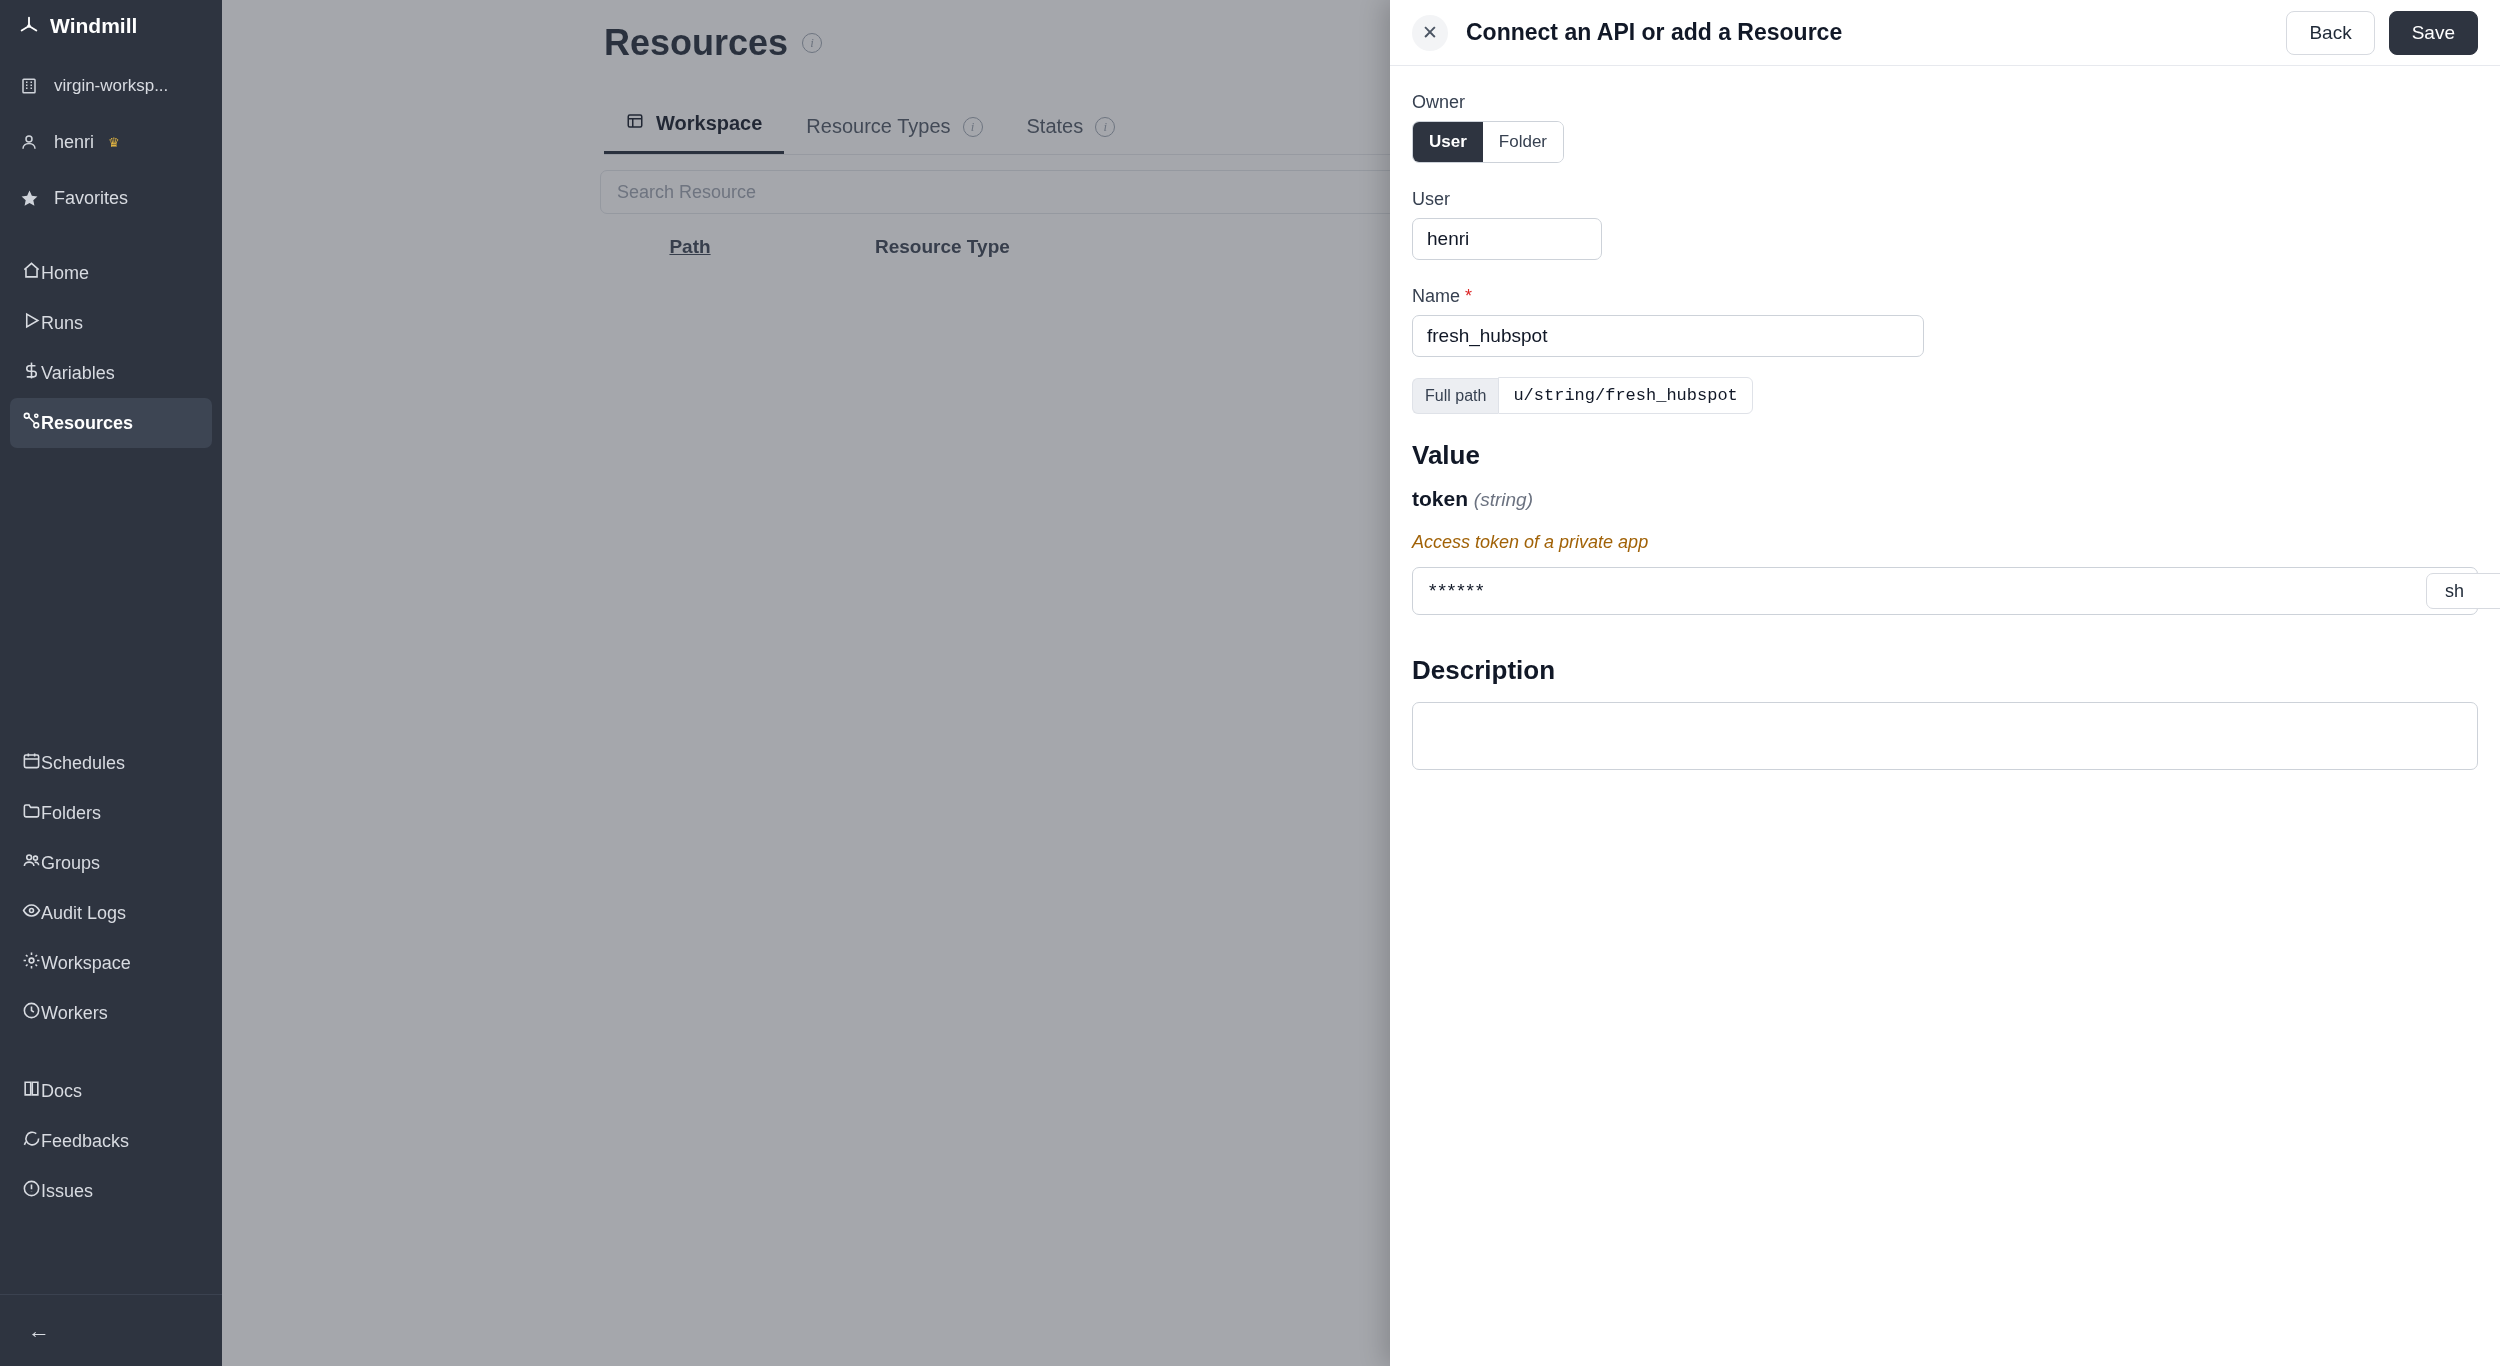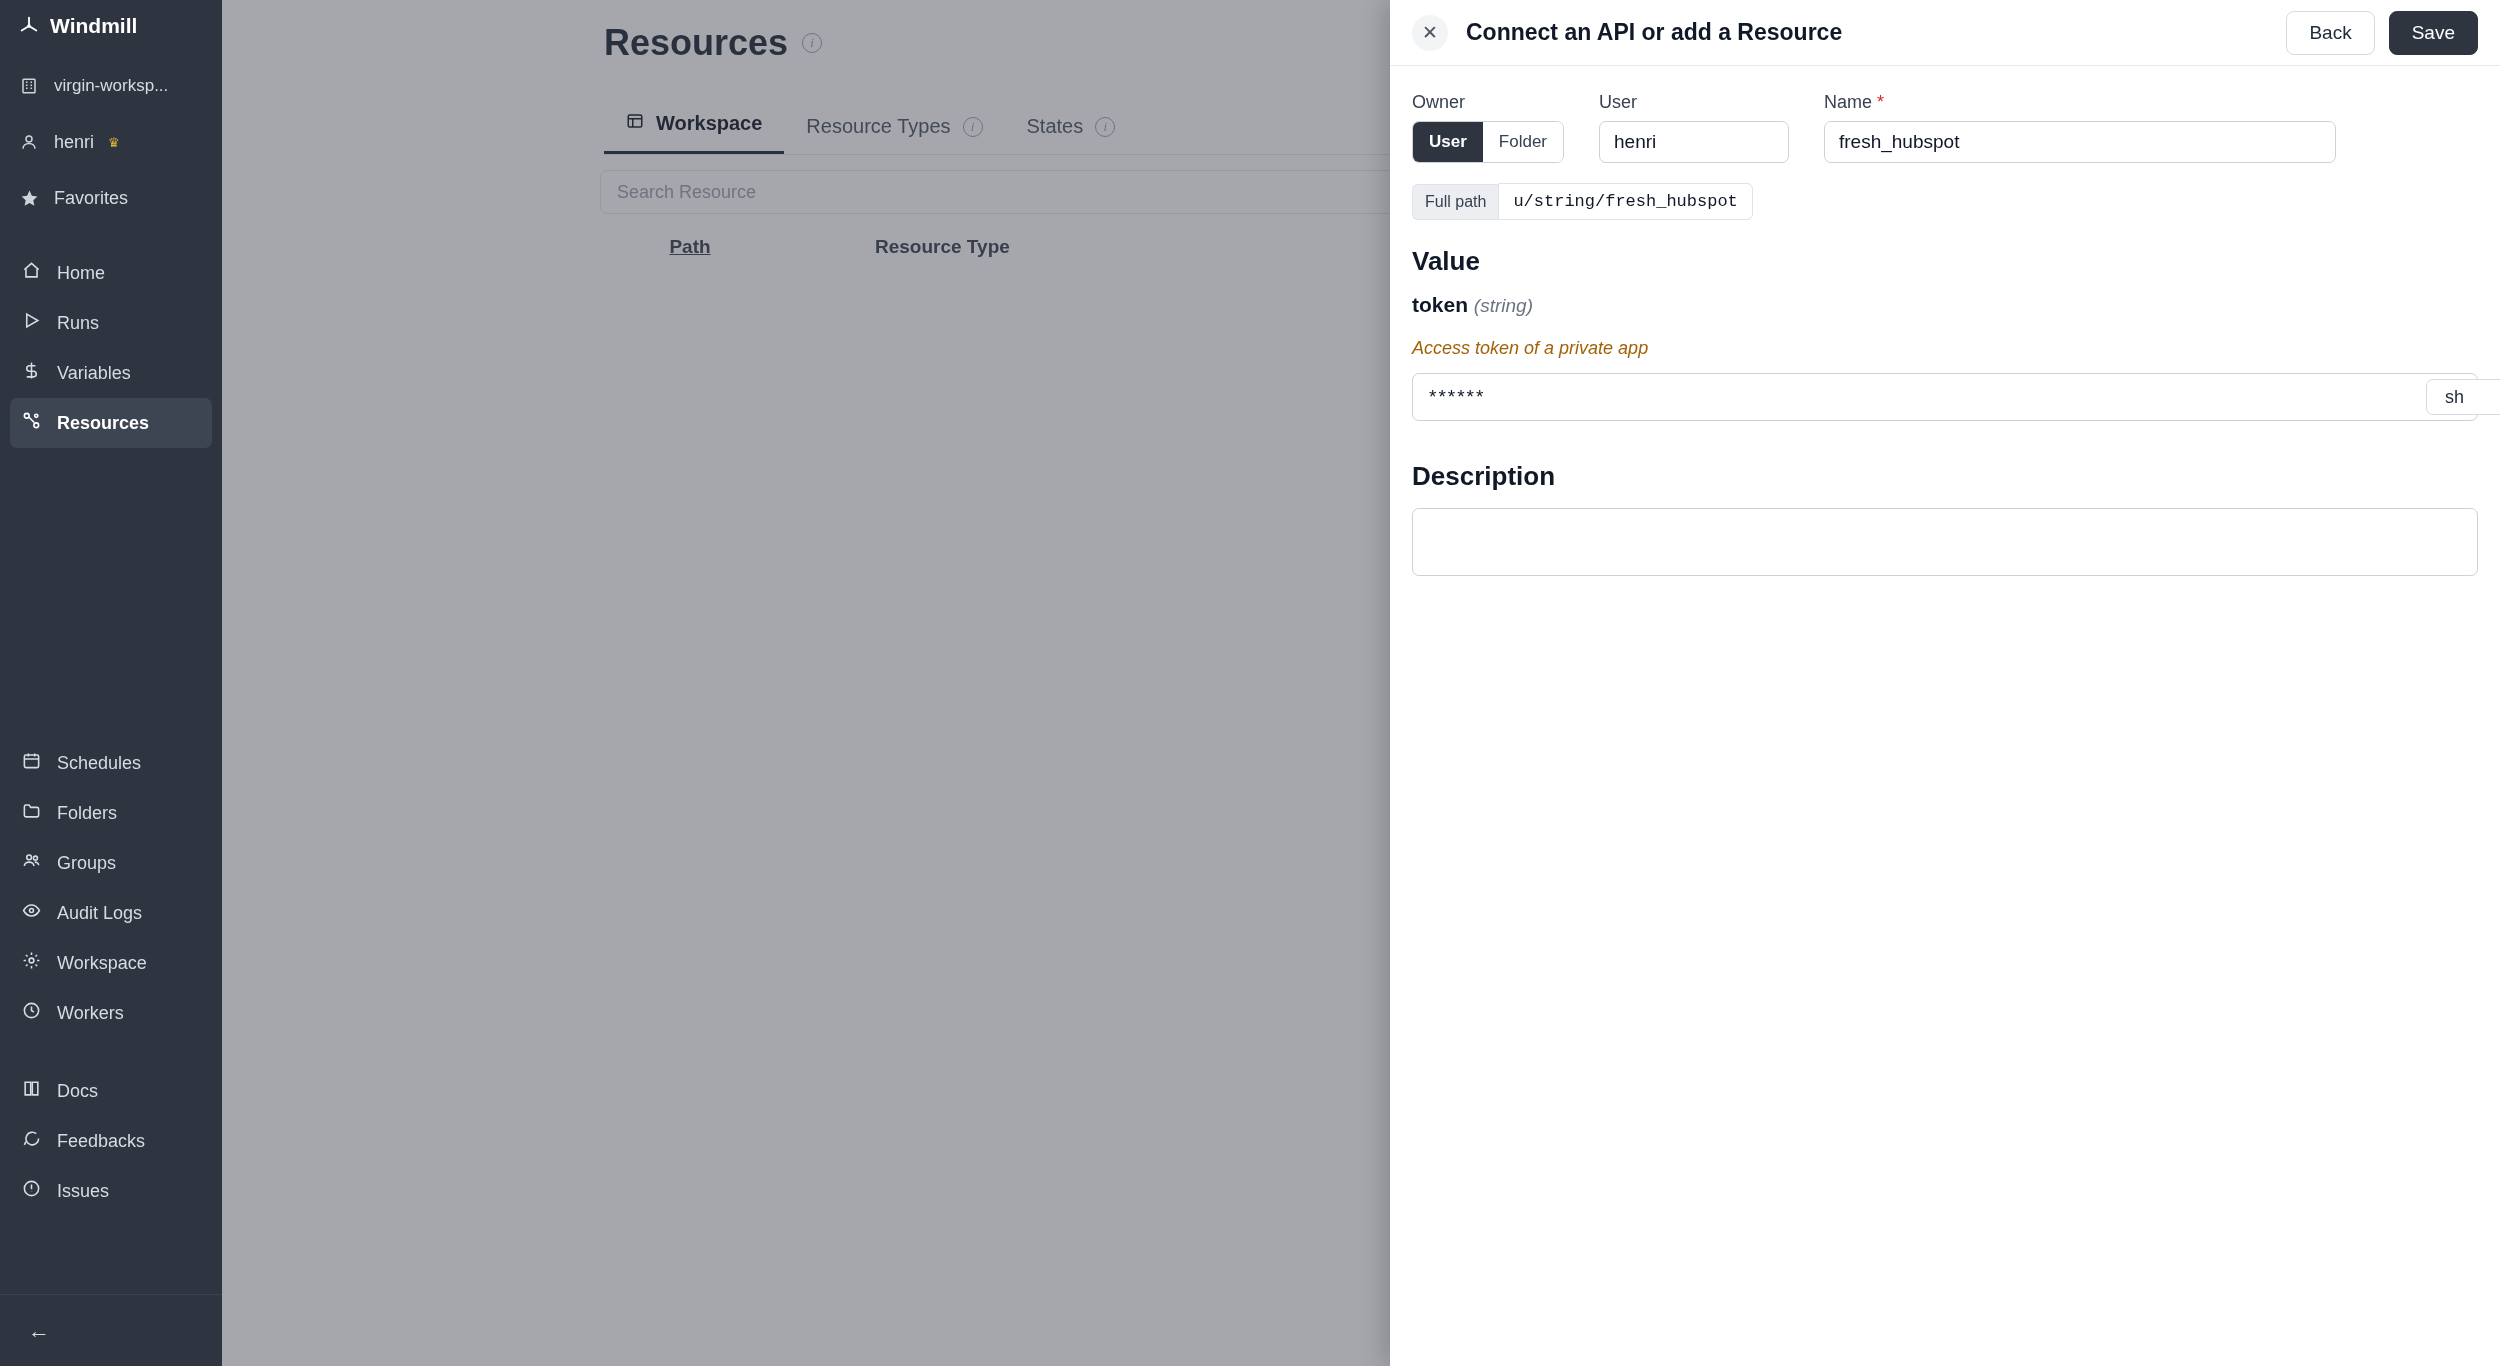--- a/index.html
+++ b/index.html
@@ -28,21 +28,21 @@
   .side-top { padding-top: 6px; }
   .side-row {
     display: flex; align-items: center; gap: 14px;
     padding: 0 18px; height: 56px;
     font-size: 18px; color: #d8dbe1;
   }
   .side-row .ico { width: 22px; height: 22px; flex: none; display: flex; align-items:center; justify-content:center; color: #cfd3da; }
   .side-row.workspace { font-size: 17px; }
   .side-nav { margin-top: 22px; }
   .side-item {
-    display: flex; align-items: center; gap: 16px;
+    display: flex; align-items: center; 
     margin: 0 10px; padding: 0 12px; height: 50px;
     border-radius: 7px; font-size: 18px; color: #d8dbe1;
     cursor: pointer;
   }
   .side-item.active { background: #3d4553; color: #ffffff; font-weight: bold; }
   .side-group { margin-top: 290px; }
   .side-group2 { margin-top: 28px; }
   .side-bottom {
     margin-top: auto; border-top: 1px solid #3b4250;
     height: 72px; display: flex; align-items: center; padding: 0 28px;
@@ -119,21 +119,21 @@
   .drawer-actions { margin-left: auto; display: flex; gap: 14px; }
   .btn {
     height: 44px; padding: 0 22px; border-radius: 8px;
     font-size: 19px; cursor: pointer; display: flex; align-items: center;
   }
   .btn-secondary { background: #fff; border: 1px solid #d7dae0; color: #1f2937; }
   .btn-primary { background: #2e3440; border: 1px solid #2e3440; color: #ffffff; text-align: center; }
 
   .drawer-body { padding: 26px 22px 0 22px; position: relative; }
 
-  .field-row { display: flex; gap: 35px; align-items: flex-start; }
+  .field-row { display: flex; gap: 26px; align-items: flex-start; flex-direction: column; }
   .field-label { font-size: 18px; color: #374151; margin-bottom: 8px; display: block; }
   .req { color: #dc2626; }
   .seg {
     display: inline-flex; border-radius: 7px; overflow: hidden;
     border: 1px solid #cdd2d9;
   }
   .seg button {
     height: 40px; padding: 0 16px; font-size: 17px; border: none;
     background: #ffffff; color: #374151; cursor: pointer;
   }

